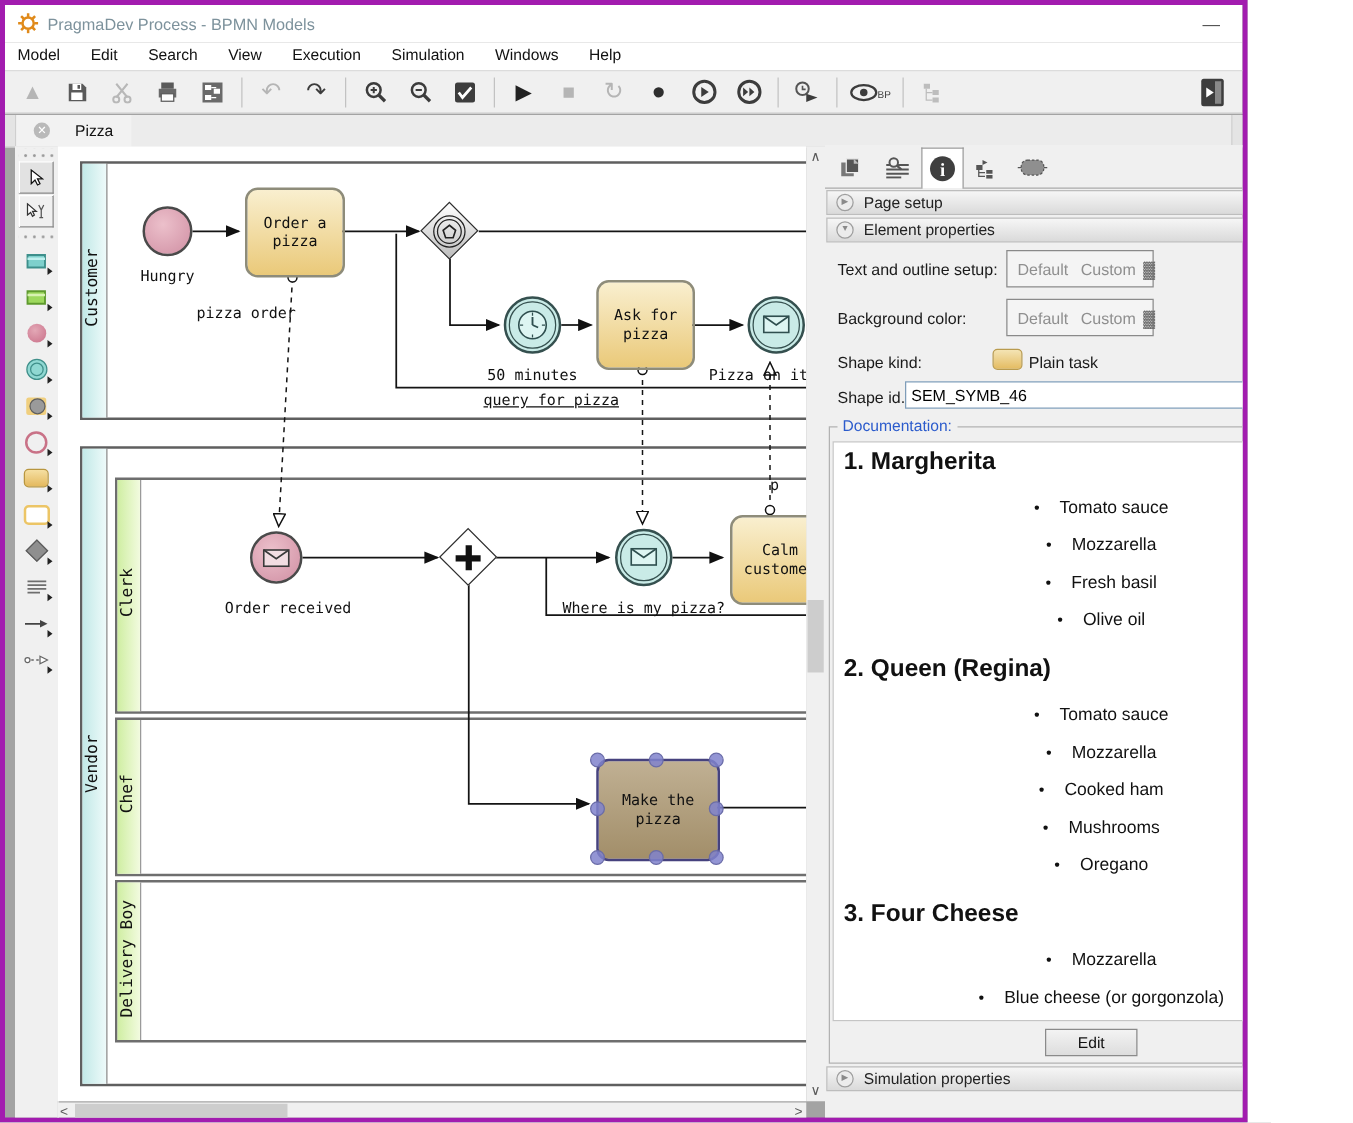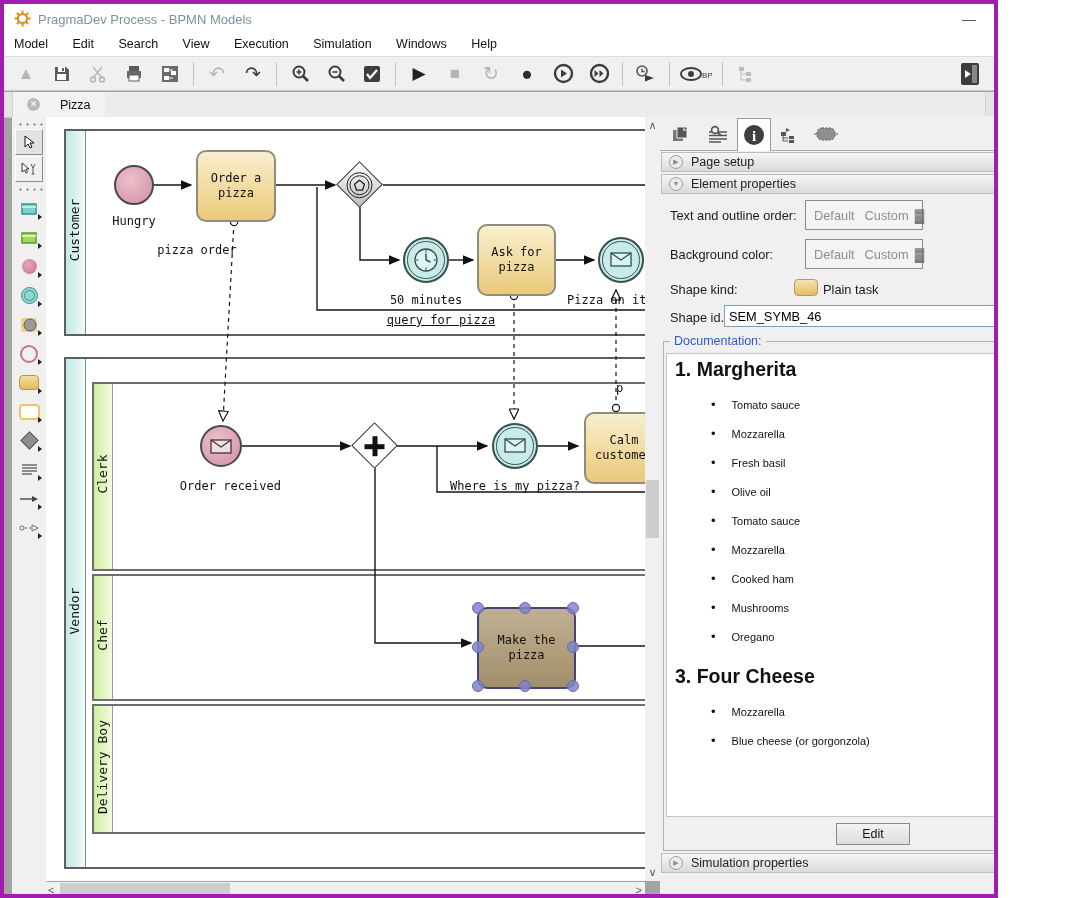--- a/index.html
+++ b/index.html
@@ -59,21 +59,21 @@
   .hdr{position:absolute;left:1px;right:1px;height:20px;background:linear-gradient(#f6f6f6,#dadada);border:1px solid #bdbdbd;box-sizing:border-box;font-size:12.5px;color:#222;display:flex;align-items:center;}
   .hdr .disc{width:12px;height:12px;border-radius:50%;background:#ececec;border:1px solid #9f9f9f;margin:0 8px 0 7px;font-size:7px;color:#8a8a8a;line-height:12px;text-align:center;}
   .plabel{position:absolute;font-size:12.8px;color:#1a1a1a;}
   .dcbtn{position:absolute;border:1px solid #8a8a8a;background:#f4f4f4;display:flex;align-items:center;font-size:12.8px;color:#8f8f8f;padding:0 8px;box-sizing:border-box;}
   #fieldset{position:absolute;left:3px;right:9px;top:225px;height:508px;border:1px solid #b2b2b2;}
   #doc-label{position:absolute;left:10px;top:218px;background:#f0f0f0;padding:0 4px;font-size:12.5px;color:#2b5bcc;z-index:2;}
   #docbox{position:absolute;left:2px;right:2px;top:11px;height:464px;background:#fff;border:1px solid #c5c5c5;box-sizing:border-box;overflow:hidden;}
   #doccontent{position:absolute;left:8px;top:0;right:22px;color:#111;}
   .doc-h{font-size:19.5px;font-weight:bold;margin:20px 0 16px 0;}
   .doc-h.first{margin-top:4px;}
-  .doc-li{font-size:11px;margin:0 0 13px 36px;line-height:16px;}
+  .doc-li{font-size:14px;margin:0 0 13px 36px;line-height:16px;text-align:center;}
   .doc-li::before{content:'•';margin-right:16px;font-size:13px;}
   #docscroll{position:absolute;right:0;top:0;bottom:0;width:16px;background:#f0f0f0;border-left:1px solid #dcdcdc;}
   #edit-btn{position:absolute;left:172px;top:481px;width:74px;height:22px;background:linear-gradient(#f3f3f3,#dddddd);border:1px solid #8a8a8a;font-size:12.5px;color:#111;text-align:center;line-height:20px;box-sizing:border-box;}
   input.field{position:absolute;border:1px solid #7f9db9;font-family:"Liberation Sans",sans-serif;font-size:12.8px;padding:2px 4px;box-sizing:border-box;}
   .dither{color:#6a6a6a;font-size:13px;margin-left:6px;}
   .swatch{position:absolute;width:22px;height:15px;border-radius:4px;background:linear-gradient(#f4e4b4,#e4bc62);border:1px solid #b99b4e;}
   .caret{position:absolute;color:#222;font-size:10px;}
 </style>
 </head>
 <body>
@@ -518,21 +518,21 @@
 
     <div class="hdr" style="top:58px;">
       <span class="disc">▼</span>
       <span>Element properties</span>
     </div>
     <div class="hdr" style="top:36px;">
       <span class="disc">▶</span>
       <span>Page setup</span>
     </div>
 
-    <div class="plabel" style="left:10px;top:92px;">Text and outline order:</div>
+    <div class="plabel" style="left:10px;top:92px;">Text and outline setup:</div>
     <div class="dcbtn" style="left:145px;top:84px;width:118px;height:30px;">
       <span>Default</span>
       <span style="margin-left:10px;">Custom</span>
       <span class="dither">▓</span>
     </div>
 
     <div class="plabel" style="left:10px;top:131px;">Background color:</div>
     <div class="dcbtn" style="left:145px;top:123px;width:118px;height:30px;">
       <span>Default</span>
       <span style="margin-left:10px;">Custom</span>
@@ -549,20 +549,21 @@
 
     <div id="doc-label">Documentation:</div>
     <div id="fieldset">
       <div id="docbox">
         <div id="doccontent">
           <div class="doc-h first">1. Margherita</div>
           <div class="doc-li">Tomato sauce</div>
           <div class="doc-li">Mozzarella</div>
           <div class="doc-li">Fresh basil</div>
           <div class="doc-li">Olive oil</div>
+          <div class="doc-h">2. Queen (Regina)</div>
           <div class="doc-li">Tomato sauce</div>
           <div class="doc-li">Mozzarella</div>
           <div class="doc-li">Cooked ham</div>
           <div class="doc-li">Mushrooms</div>
           <div class="doc-li">Oregano</div>
           <div class="doc-h">3. Four Cheese</div>
           <div class="doc-li">Mozzarella</div>
           <div class="doc-li">Blue cheese (or gorgonzola)</div>
 
         </div>

